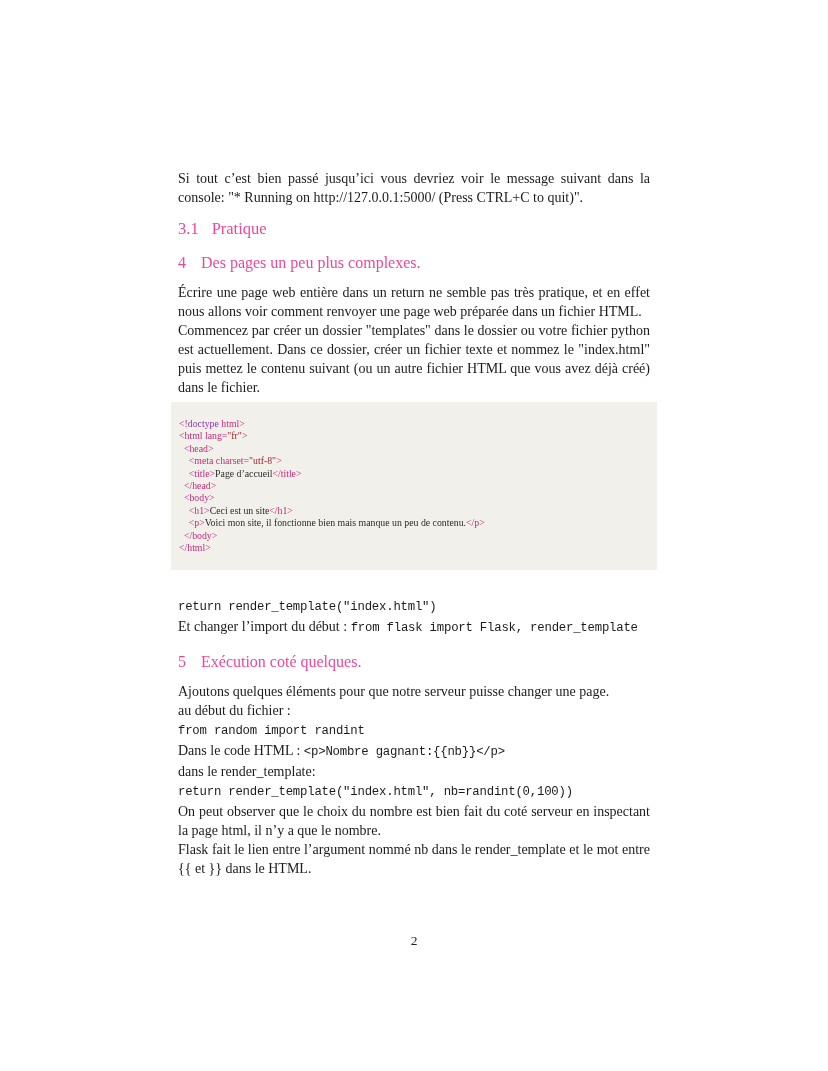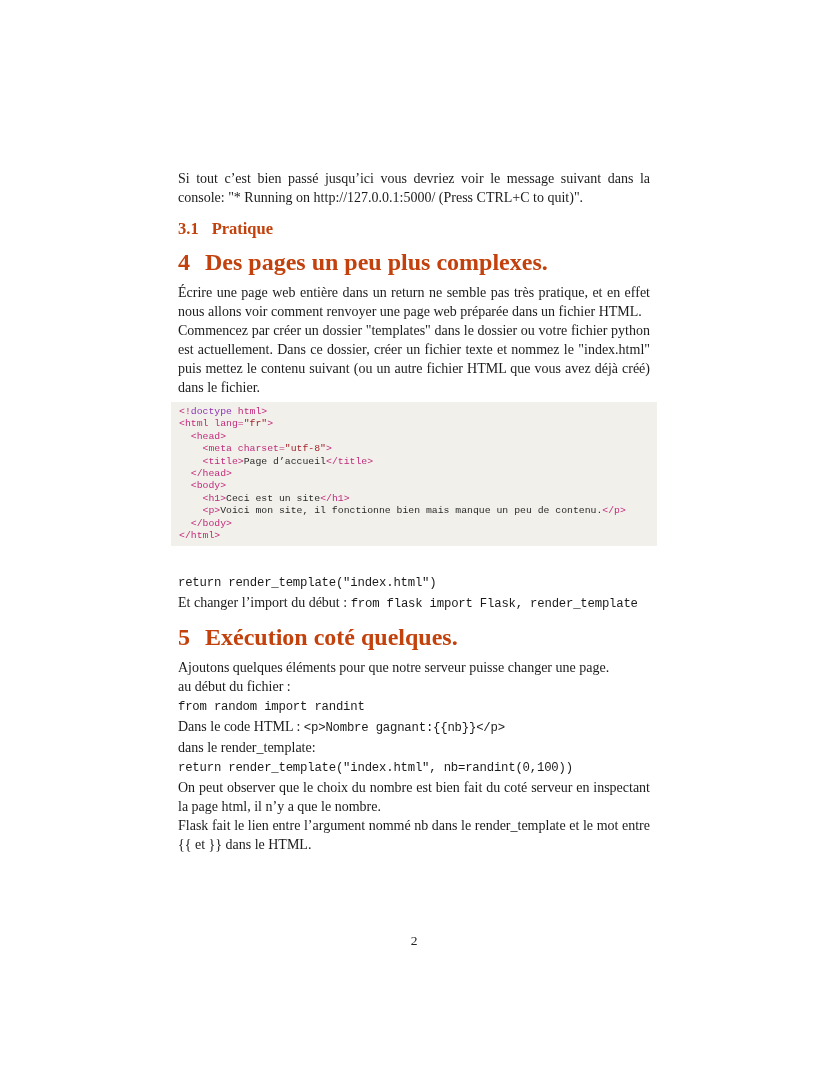--- a/index.html
+++ b/index.html
@@ -3,28 +3,28 @@
 <meta charset="utf-8">
 <style>
   html,body{margin:0;padding:0;}
   body{
     width:828px;height:1071px;background:#ffffff;position:relative;
     font-family:"Liberation Serif", serif;color:#1b1b1b;overflow:hidden;
   }
   .content{position:absolute;left:178px;top:169px;width:472px;}
   p.body{margin:0;font-size:14px;line-height:19px;text-align:justify;}
   .mono{font-family:"Liberation Mono", monospace;font-size:12.3px;letter-spacing:-0.2px;}
-  h2,h3{font-weight:bold;color:#c2410c;}
-  h2{font-size:24px;line-height:25px;margin:11px 0 8px 0;}
+  h2,h3{font-weight:normal;color:#ec4899;}
+  h2{font-size:16px;line-height:25px;margin:11px 0 8px 0;}
   h3{font-size:16.5px;line-height:20px;margin:12px 0 6px 0;}
   h2 .num{margin-right:15px;}
   h3 .num{margin-right:13px;}
   .codeblock{
-    margin:5px -7px 7px -7px;padding:4px 8px;
-    font-family:Liberation Mono, monospace;font-size:9.8px;line-height:12.4px;
+    margin:5px -7px 7px -7px;padding:16px 8px;
+    font-family:Liberation Serif, serif;font-size:9.8px;line-height:12.4px;
     white-space:pre;
   }
   .codeblock div{white-space:pre;}
   .pagenum{
     position:absolute;left:0;top:933px;width:828px;text-align:center;
     font-size:13.5px;color:#222;
   }
 </style>
 </head>
 <body>

